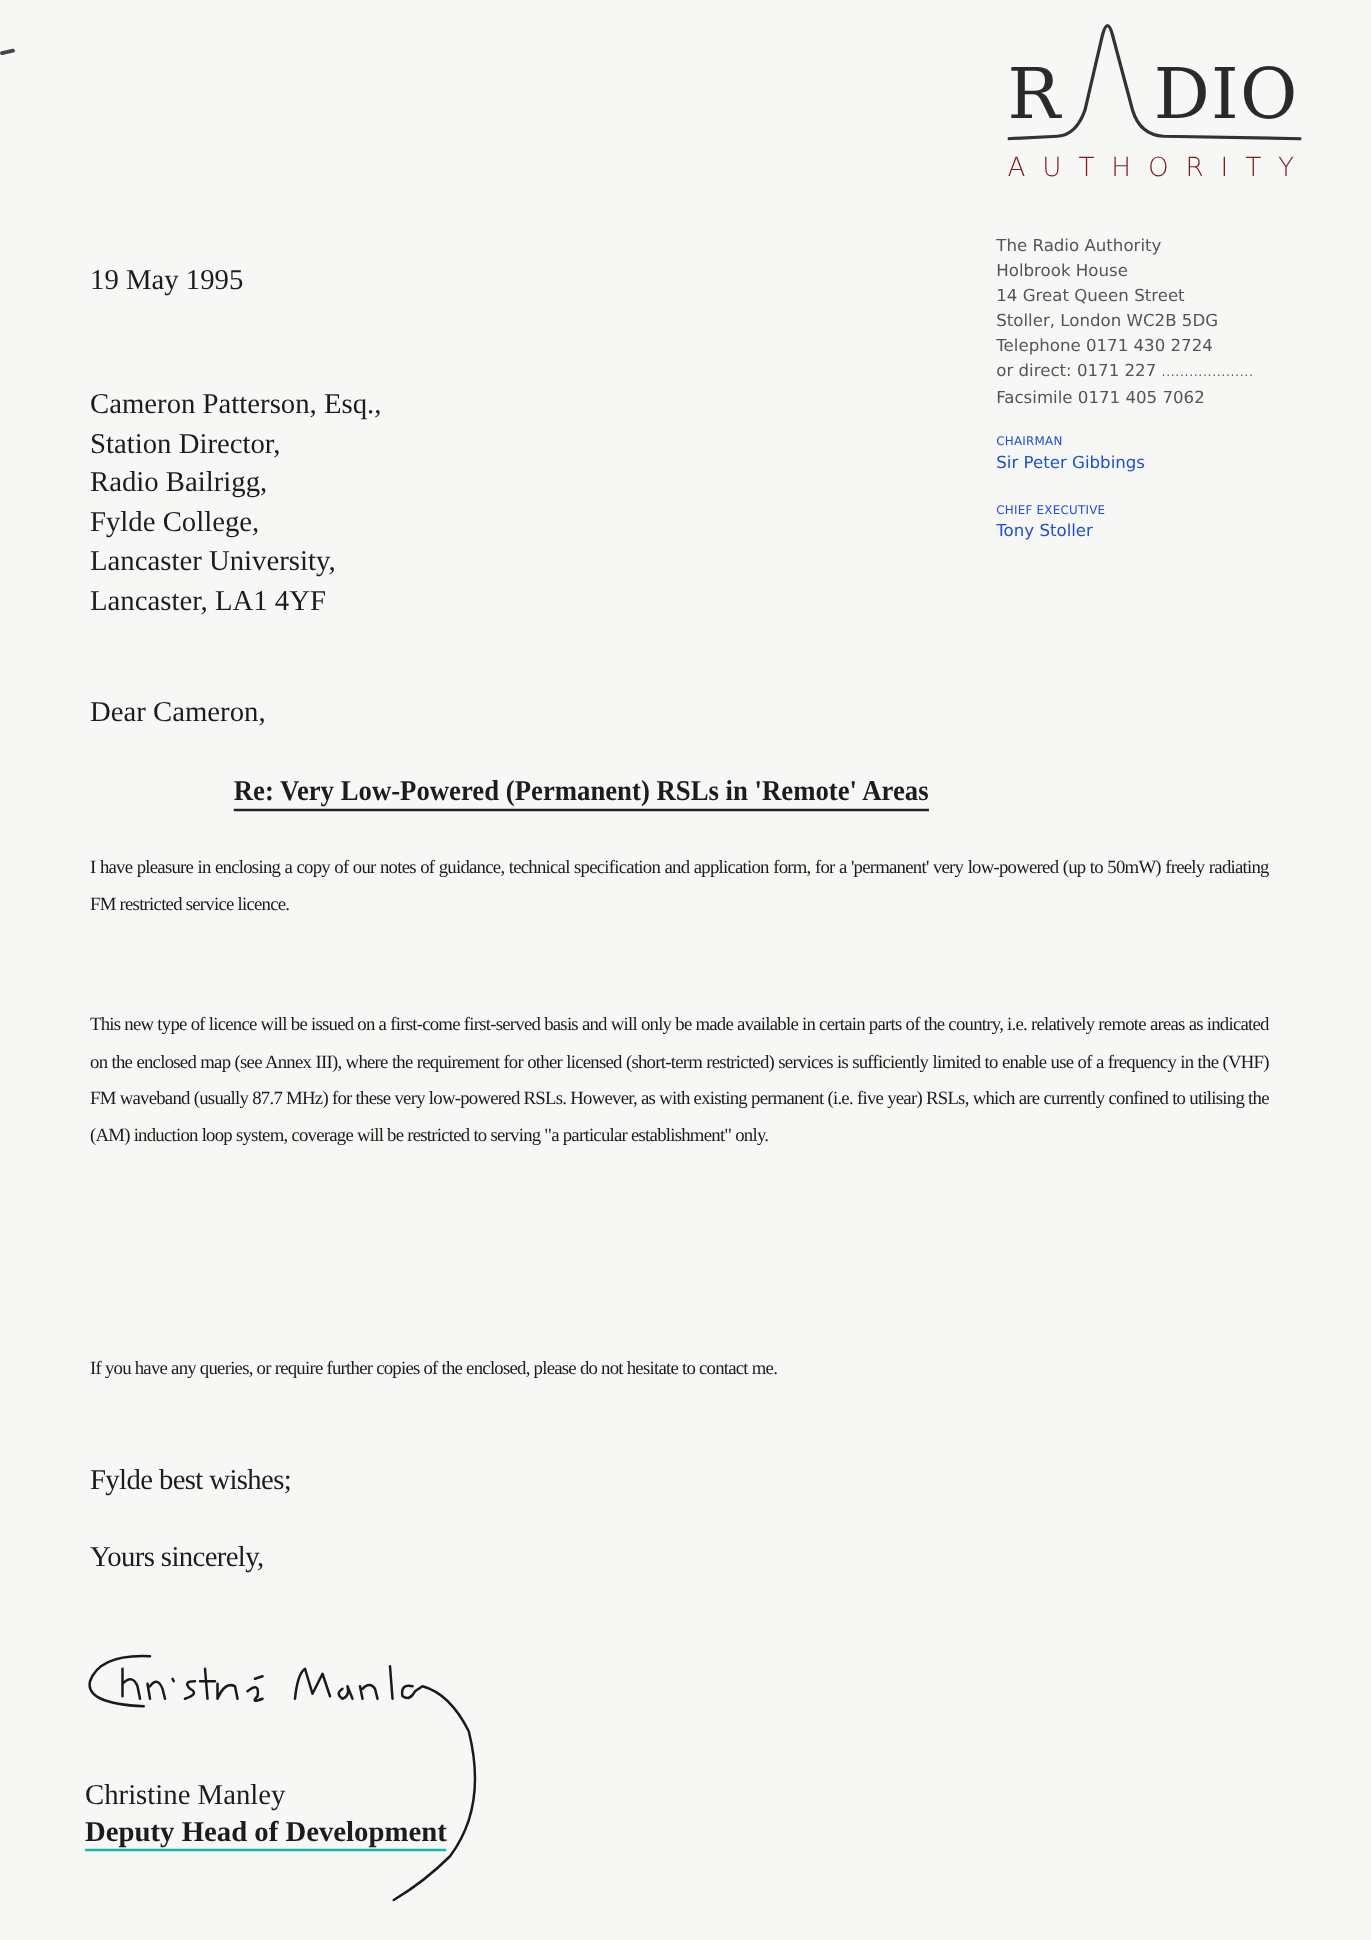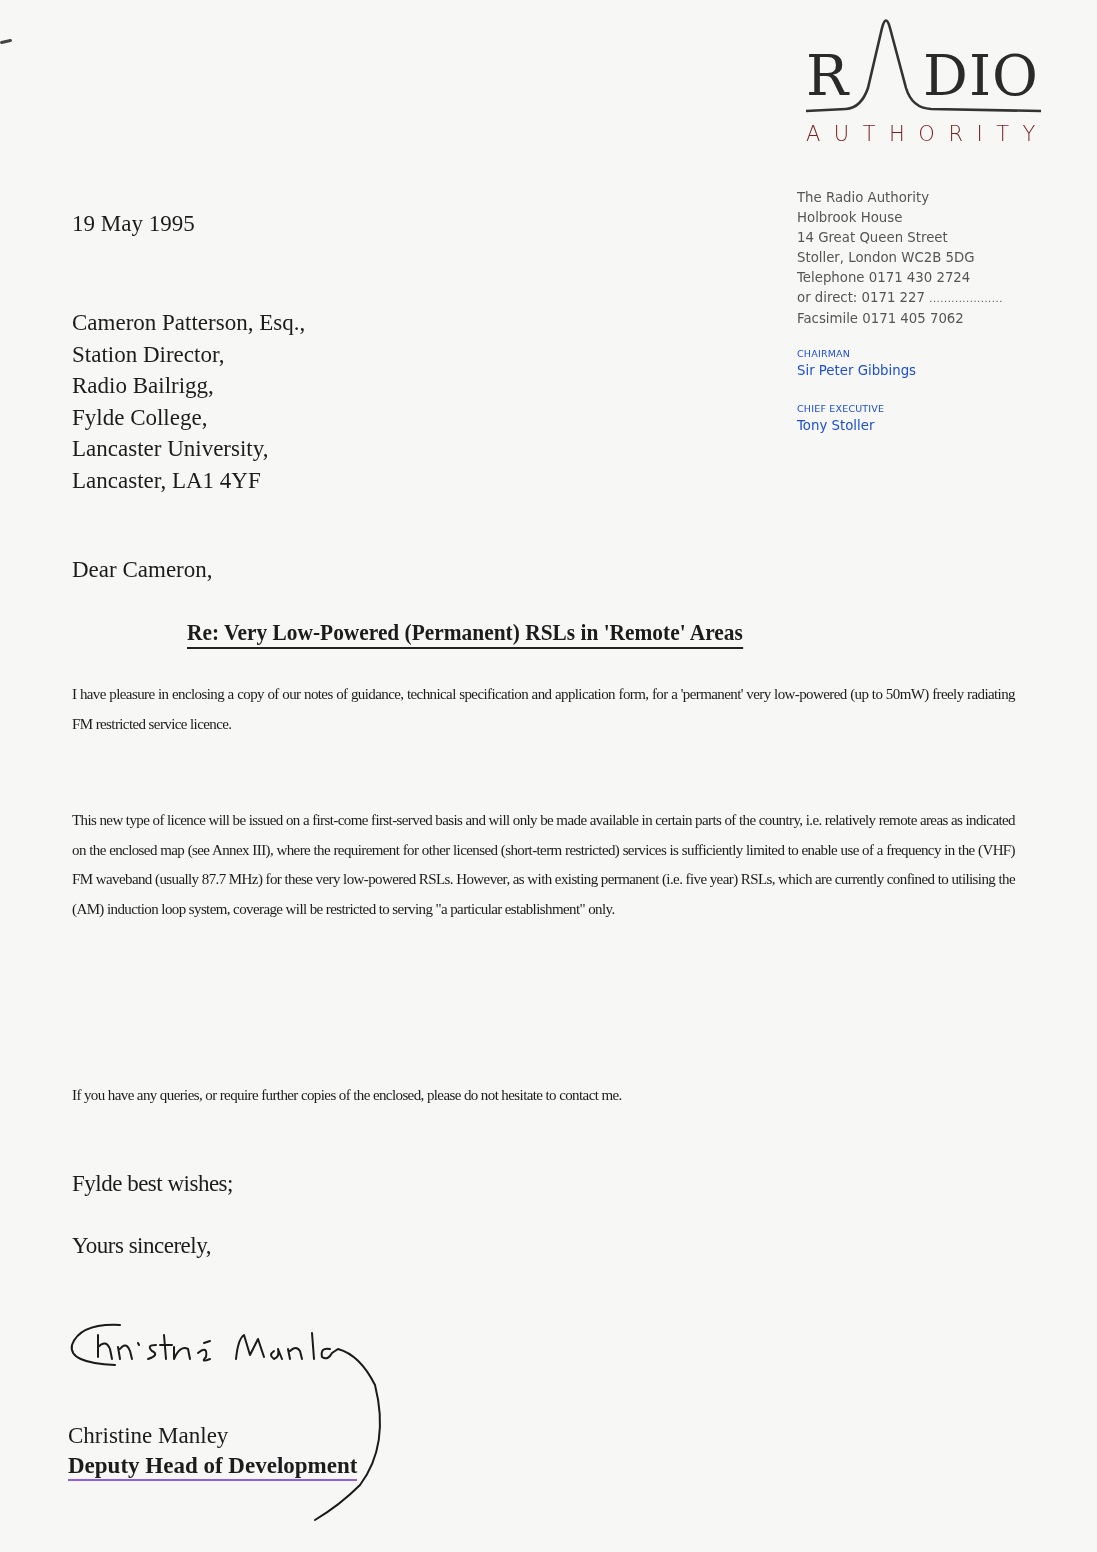--- a/index.html
+++ b/index.html
@@ -36,21 +36,21 @@
   .subject { position:absolute; left:187px; top:620px; font-size:23px; font-weight:bold; border-bottom:2px solid #222; line-height:26px; padding-bottom:1px; white-space:nowrap; transform:scaleX(0.93); transform-origin:left; }
   .para { position:absolute; left:72px; width:943px; font-size:15px; line-height:29.5px; text-align:justify; letter-spacing:-0.6px; }
   .p1 { top:680px; }
   .p2 { top:806px; }
   .p3 { top:1081px; }
   .closing1 { position:absolute; left:72px; top:1171px; font-size:23px; letter-spacing:-0.5px; }
   .closing2 { position:absolute; left:72px; top:1233px; font-size:23px; letter-spacing:-0.5px; }
 
   .signature { position:absolute; left:60px; top:1305px; width:340px; height:220px; }
   .signer { position:absolute; left:68px; top:1423px; font-size:23px; }
-  .signer-title { position:absolute; left:68px; top:1453px; font-size:23px; font-weight:bold; border-bottom:2px solid #8b5cf6; line-height:26px; white-space:nowrap; }
+  .signer-title { position:absolute; left:68px; top:1453px; font-size:23px; font-weight:bold; border-bottom:2px solid #14b8a6; line-height:26px; white-space:nowrap; }
 </style>
 </head>
 <body>
 
 <div class="scan-mark"></div>
 
 <div class="logo">
   <svg width="240" height="110" viewBox="0 0 240 110">
     <path d="M0 103 L40 101 Q55 100 62 80 L76 20 Q80 5 84 20 L100 80 Q106 100 125 101 L235 103" fill="none" stroke="#333" stroke-width="2.6"></path>
   </svg>

